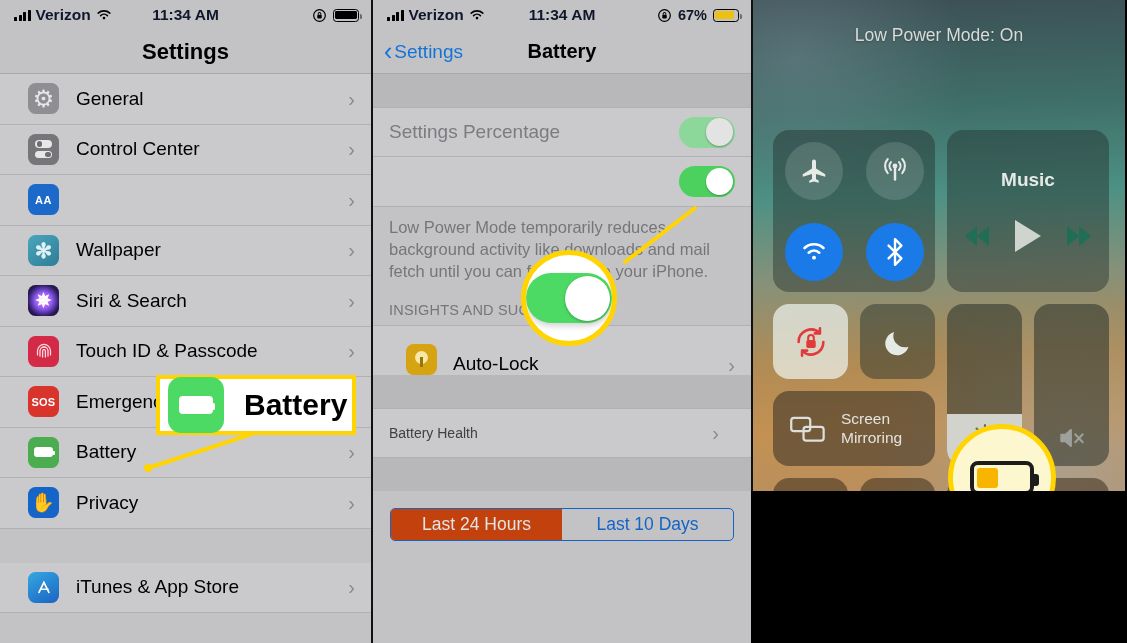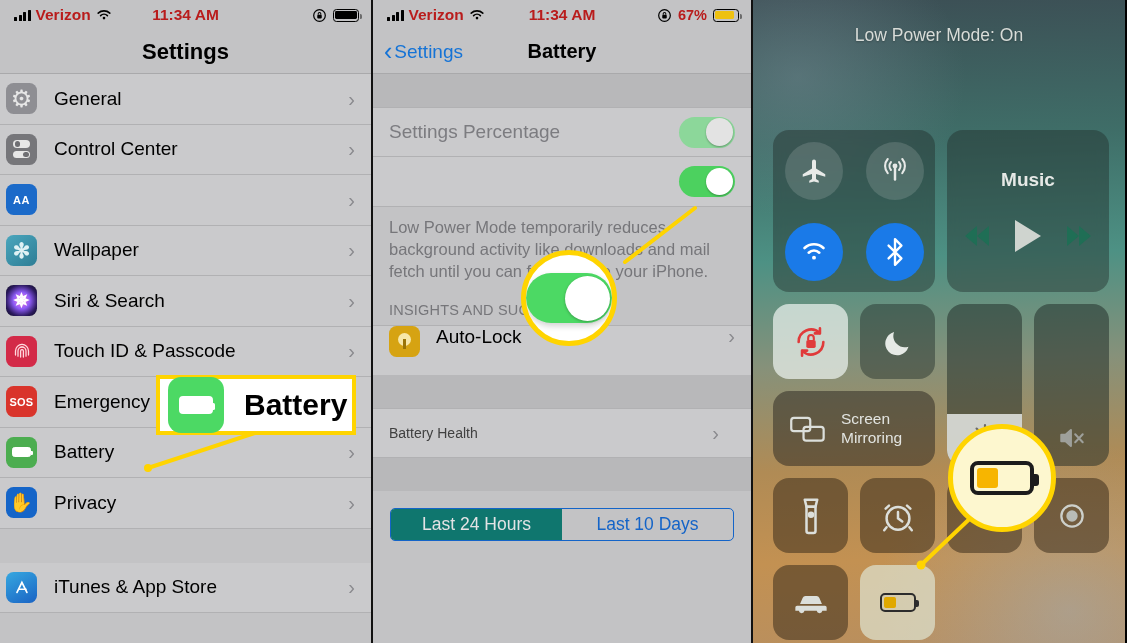--- a/index.html
+++ b/index.html
@@ -14,21 +14,21 @@
   .panel-settings {
     position: relative;
     width: 371px; height: 643px;
     background: #c3c3c5;
     overflow: hidden;
     flex: 0 0 371px;
   }
   .statusbar {
     height: 30px; display: flex; align-items: center;
     padding: 0 12px 0 14px; font-size: 15.5px; font-weight: bold;
-    color: #b91c1c; position: relative;
+    color: #0f172a; position: relative;
   }
   .sb-left { display: flex; align-items: center; gap: 5px; }
   .sb-center {
     position: absolute; left: 0; right: 0; text-align: center;
     font-size: 15.5px; font-weight: bold; pointer-events: none;
   }
   .sb-right { margin-left: auto; display: flex; align-items: center; gap: 6px; z-index:2; }
   .bars { display: flex; align-items: flex-end; gap: 1.5px; height: 11px; }
   .bars i { display:block; width: 3px; background: #000; border-radius: .5px; }
   .bars i:nth-child(1){height:4px}.bars i:nth-child(2){height:6px}
@@ -45,21 +45,21 @@
   .pct { font-size: 14.5px; font-weight: bold; }
 
   .nav-title {
     height: 44px; display:flex; align-items:center; justify-content:center;
     font-size: 22px; font-weight: bold; color:#000;
     border-bottom: 1px solid #a9a9ab;
   }
   .settings-scroll { height: calc(643px - 74px); overflow:hidden; }
   .sgroup { background: rgba(255,255,255,0.12); }
   .srow {
-    height: 50.5px; display:flex; align-items:center; padding-left: 6px;
+    height: 50.5px; display:flex; align-items:center; padding-left: 28px;
     border-bottom: 1px solid #b1b1b3; position: relative;
   }
   .srow:last-child{border-bottom:1px solid #b1b1b3}
   .sicon {
     width: 31px; height: 31px; border-radius: 7.5px; flex: 0 0 31px;
     display:flex;align-items:center;justify-content:center; color:#fff;
     font-size: 13px; font-weight: bold; overflow:hidden;
   }
   .slabel { margin-left: 17px; font-size: 19px; color:#000; }
   .chev {
@@ -119,21 +119,21 @@
   .ios-switch .knob{
     position:absolute;top:1.7px;right:1.7px;width:27.5px;height:27.5px;border-radius:50%;
     background:#fff;box-shadow:0 1px 2px rgba(0,0,0,.3);
   }
   .ios-switch.faded .knob{background:#e3e3e3}
   .bnote{
     padding:10px 16px 14px 16px;font-size:16.5px;line-height:1.32;color:#76767a;
   }
   .bheader{padding:6px 16px 7px 16px;font-size:14.5px;color:#76767a;letter-spacing:.2px}
   .brow2{
-    height:50px;display:flex;align-items:flex-start;padding-left:16px;
+    height:50px;display:flex;align-items:flex-end;padding-left:33px;
     background:rgba(255,255,255,0.12);border-top:1px solid #b1b1b3;
   }
   .alock-icon{
     width:31px;height:31px;border-radius:7.5px;background:#d6a312;flex:0 0 31px;
     display:flex;align-items:center;justify-content:center;
   }
   .alock-icon::before{content:"\1F4A1";font-size:0}
   .bulb{width:13px;height:17px;position:relative}
   .bulb .b1{position:absolute;top:0;left:0;width:13px;height:13px;border-radius:50%;
     background:#f7e7a8}
@@ -151,25 +151,25 @@
   }
   .bhealth .lbl{font-size:14px;color:#404040}
   .seg{
     margin:17px 17px 0 17px;height:33px;display:flex;border:1px solid #1464c8;
     border-radius:5px;overflow:hidden;
   }
   .seg div{
     flex:1;display:flex;align-items:center;justify-content:center;
     font-size:17.5px;color:#1464c8;
   }
-  .seg div.active{background:#0f766e;color:#e3e3e5}
+  .seg div.active{background:#c2410c;color:#e3e3e5}
 
   
   .panel-cc{
-    position:relative;width:374px;height:643px;overflow:hidden;flex:0 0 374px;
+    position:relative;width:374px;height:491px;overflow:hidden;flex:0 0 374px;
     border-left:2px solid #111;
     background:
       radial-gradient(ellipse 240px 200px at 12% 12%, rgba(120,140,150,.45), rgba(0,0,0,0) 70%),
       radial-gradient(ellipse 300px 260px at 85% 95%, rgba(150,180,210,.40), rgba(0,0,0,0) 65%),
       linear-gradient(178deg,#3c4f55 0%,#3f6e68 22%,#4d9184 40%,#86917a 56%,#b08b55 72%,#c39152 86%,#b98f5e 100%);
   }
   .cc-title{
     text-align:center;color:#d8dcd8;font-size:17.5px;padding-top:25px;
     text-shadow:0 1px 2px rgba(0,0,0,.25);
   }

